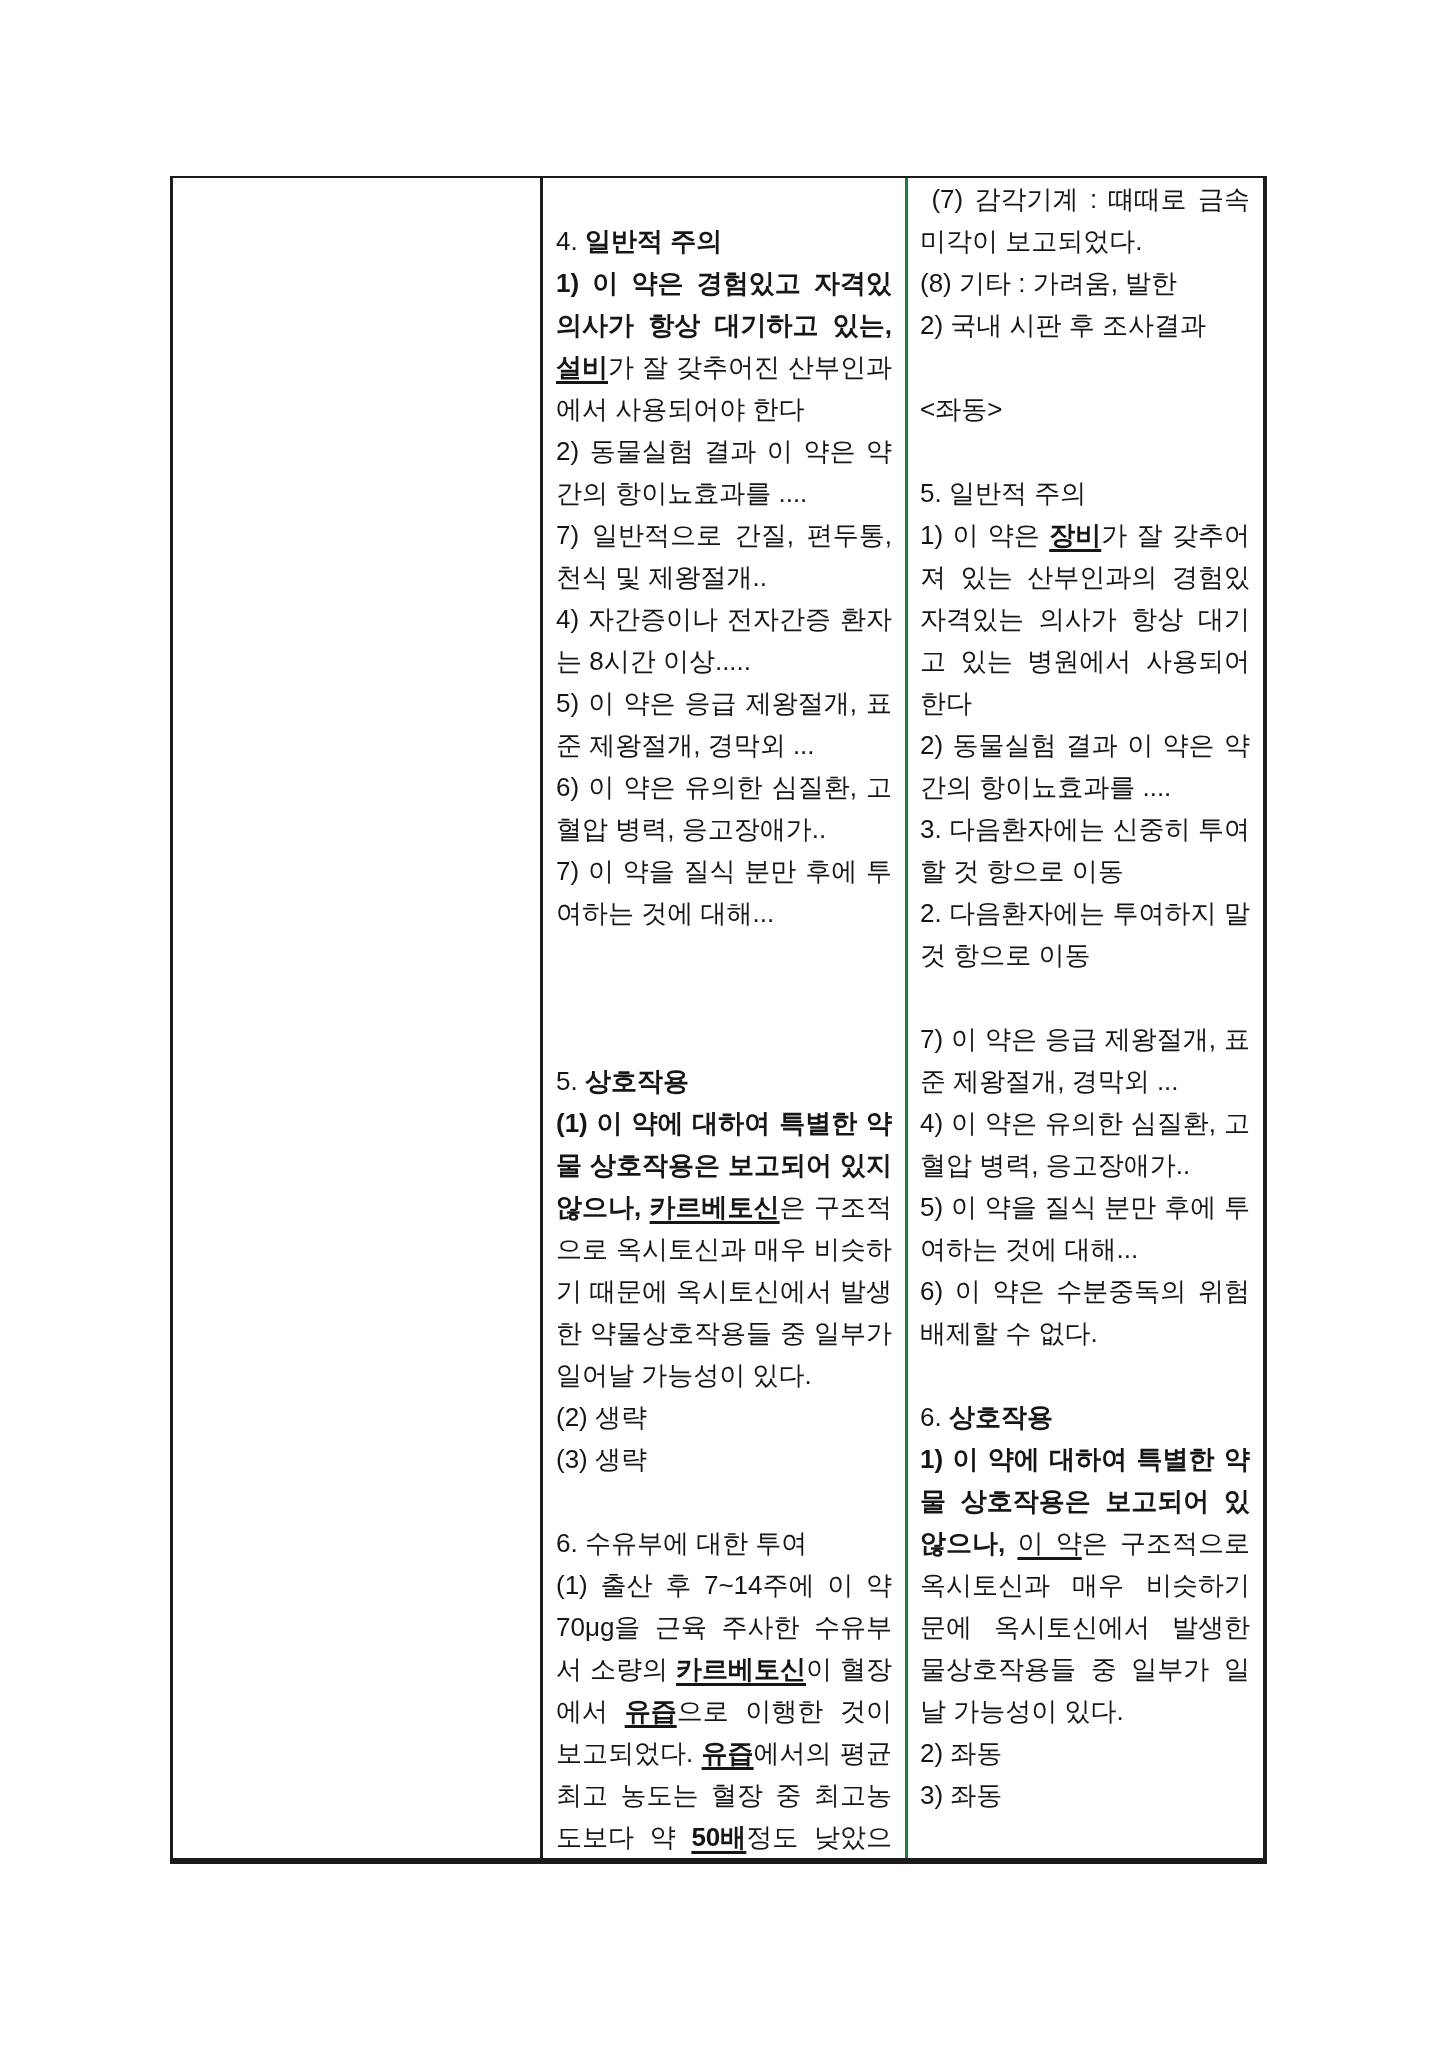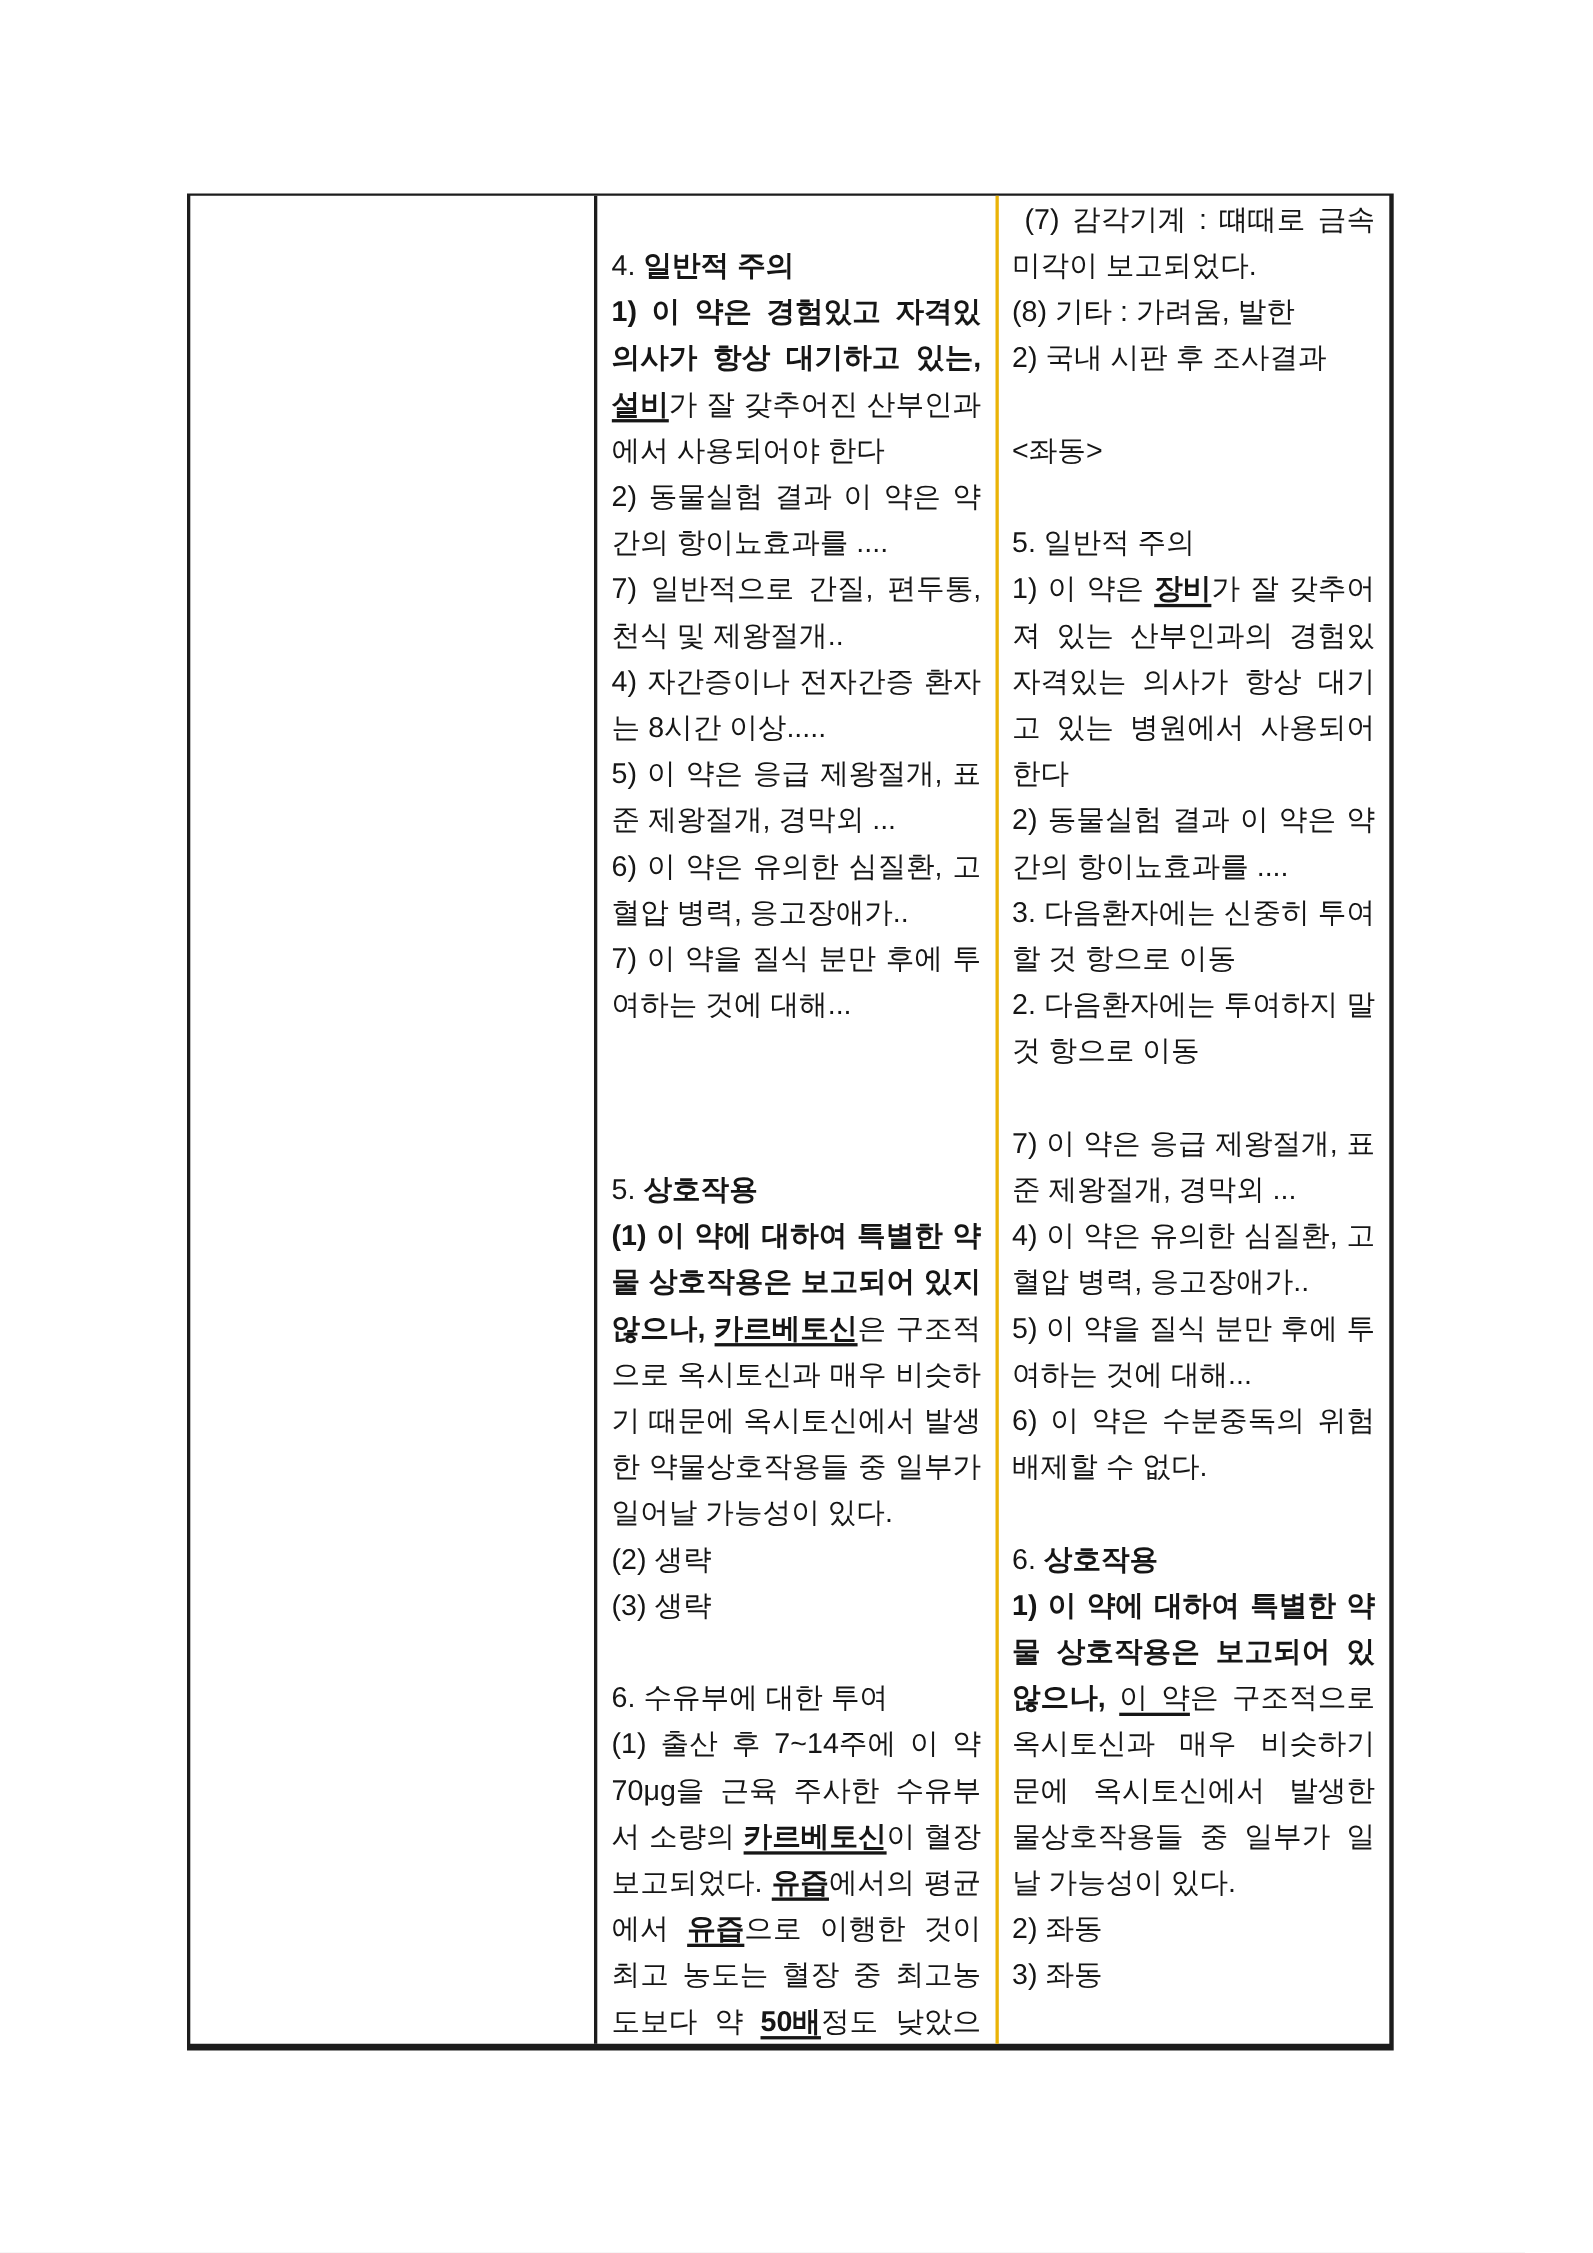--- a/index.html
+++ b/index.html
@@ -25,21 +25,21 @@
     box-sizing:border-box;
     height:100%;
     overflow:hidden;
   }
   .cell-left{
     width:370px;
     border-right:3px solid #1c1c1c;
   }
   .cell-middle{
     width:365px;
-    border-right:3px solid #eab308;
+    border-right:3px solid #15803d;
     padding:0 13px;
   }
   .cell-right{
     flex:1;
     padding:0 13px 0 12px;
   }
   .tl{
     height:42px;
     line-height:42px;
     font-size:26px;
@@ -97,22 +97,22 @@
         <div class="tl just"><span>기 때문에 옥시토신에서 발생</span></div>
         <div class="tl just"><span>한 약물상호작용들 중 일부가</span></div>
         <div class="tl"><span>일어날 가능성이 있다.</span></div>
         <div class="tl"><span>(2) 생략</span></div>
         <div class="tl"><span>(3) 생략</span></div>
         <div class="tl">&nbsp;</div>
         <div class="tl"><span>6. 수유부에 대한 투여</span></div>
         <div class="tl just"><span>(1) 출산 후 7~14주에 이 약</span></div>
         <div class="tl just"><span>70μg을 근육 주사한 수유부에</span></div>
         <div class="tl just"><span>서 소량의 </span><span class="b u">카르베토신</span><span>이 혈장</span></div>
+        <div class="tl just"><span>에서 </span><span class="b u">유즙</span><span>으로 이행한 것이</span></div>
         <div class="tl just"><span>보고되었다. </span><span class="b u">유즙</span><span>에서의 평균</span></div>
-        <div class="tl just"><span>에서 </span><span class="b u">유즙</span><span>으로 이행한 것이</span></div>
         <div class="tl just"><span>최고 농도는 혈장 중 최고농</span></div>
         <div class="tl just"><span>도보다 약 </span><span class="b u">50배</span><span>정도 낮았으며,</span></div>
       </div>
     <div class="cell cell-right">
         <div class="tl just"><span>&nbsp;(7) 감각기계 : 떄때로 금속성</span></div>
         <div class="tl"><span>미각이 보고되었다.</span></div>
         <div class="tl"><span>(8) 기타 : 가려움, 발한</span></div>
         <div class="tl"><span>2) 국내 시판 후 조사결과</span></div>
         <div class="tl">&nbsp;</div>
         <div class="tl"><span>&lt;좌동&gt;</span></div>

